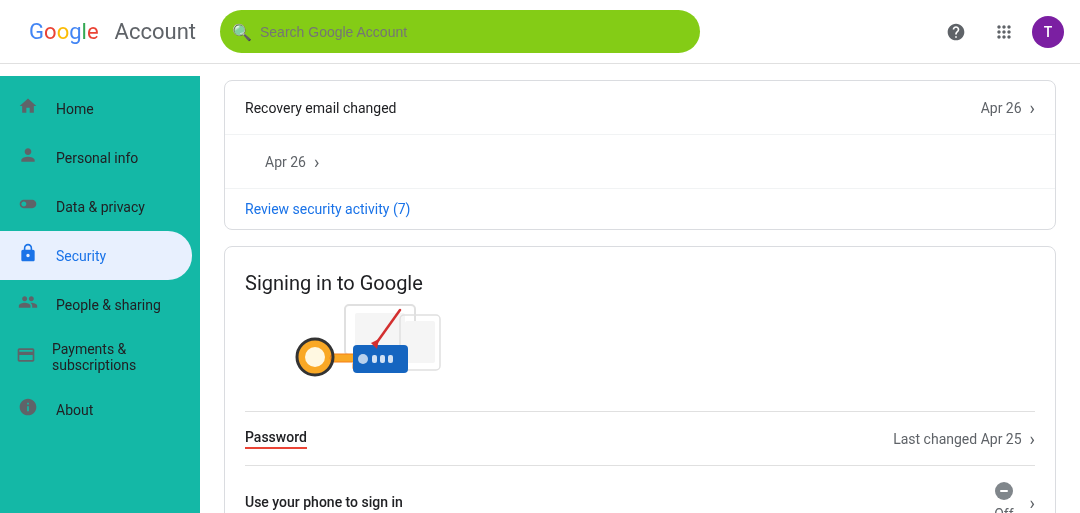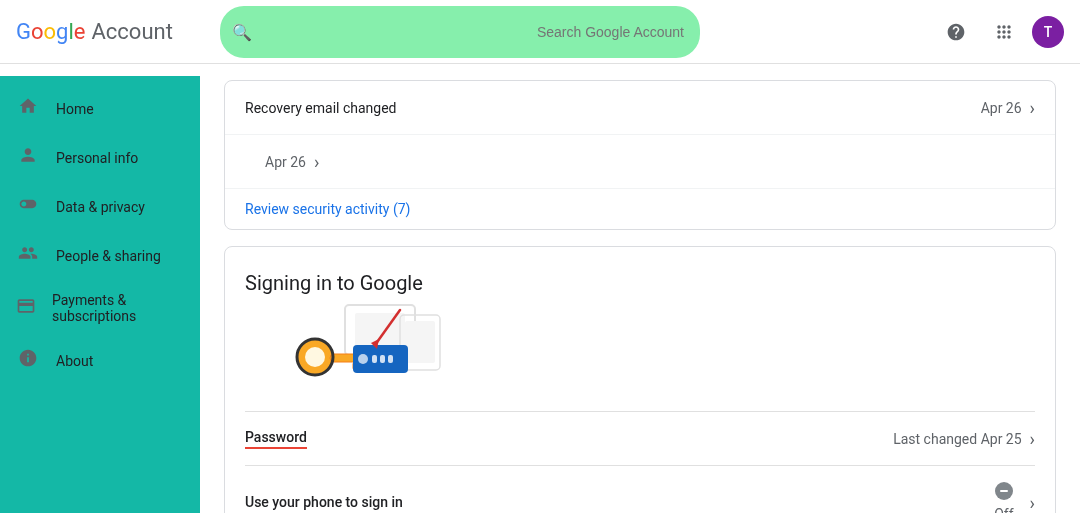--- a/index.html
+++ b/index.html
@@ -13,49 +13,49 @@
       padding: 0 16px;
       border-bottom: 1px solid #e0e0e0;
       position: fixed;
       top: 0; left: 0; right: 0;
       background: #fff;
       z-index: 100;
     }
     .header-logo {
       display: flex;
       align-items: center;
-      gap: 4px;
+      gap: 14px;
       min-width: 180px;
+      justify-content: flex-end;
     }
     .g-blue { color: #4285f4; }
     .g-red { color: #ea4335; }
     .g-yellow { color: #fbbc05; }
     .g-green { color: #34a853; }
     .account-text {
       font-size: 22px;
       color: #5f6368;
       font-weight: 400;
       margin-left: 2px;
     }
     .search-bar {
       flex: 1;
       max-width: 480px;
       margin: 0 24px;
     }
     .search-bar input {
       width: 100%;
-      height: 52px;
+      height: 43px;
       border: none;
-      background: #86efac;
+      background: #84cc16;
       border-radius: 24px;
       padding: 0 16px 0 40px;
       font-size: 14px;
       color: #202124;
       outline: none;
-      text-align: right;
     }
     .search-bar-wrap {
       position: relative;
     }
     .search-icon-hdr {
       position: absolute;
       left: 12px;
       top: 50%;
       transform: translateY(-50%);
       color: #5f6368;
@@ -275,20 +275,28 @@
       <span class="nav-label">Personal info</span>
     </a>
     <a class="nav-item">
       <span class="nav-icon">
         <svg width="20" height="20" viewBox="0 0 24 24" fill="#5f6368">
             <path d="M17 7H7c-2.76 0-5 2.24-5 5s2.24 5 5 5h10c2.76 0 5-2.24 5-5s-2.24-5-5-5zM7 15c-1.66 0-3-1.34-3-3s1.34-3 3-3 3 1.34 3 3-1.34 3-3 3z"></path>
           </svg>
       </span>
       <span class="nav-label">Data &amp; privacy</span>
     </a>
+    <a class="nav-item active">
+      <span class="nav-icon">
+        <svg width="20" height="20" viewBox="0 0 24 24" fill="#1a73e8">
+            <path d="M18 8h-1V6c0-2.76-2.24-5-5-5S7 3.24 7 6v2H6c-1.1 0-2 .9-2 2v10c0 1.1.9 2 2 2h12c1.1 0 2-.9 2-2V10c0-1.1-.9-2-2-2zm-6 9c-1.1 0-2-.9-2-2s.9-2 2-2 2 .9 2 2-.9 2-2 2zm3.1-9H8.9V6c0-1.71 1.39-3.1 3.1-3.1 1.71 0 3.1 1.39 3.1 3.1v2z"></path>
+          </svg>
+      </span>
+      <span class="nav-label">Security</span>
+    </a>
     <a class="nav-item">
       <span class="nav-icon">
         <svg width="20" height="20" viewBox="0 0 24 24" fill="#5f6368">
             <path d="M16 11c1.66 0 2.99-1.34 2.99-3S17.66 5 16 5c-1.66 0-3 1.34-3 3s1.34 3 3 3zm-8 0c1.66 0 2.99-1.34 2.99-3S9.66 5 8 5C6.34 5 5 6.34 5 8s1.34 3 3 3zm0 2c-2.33 0-7 1.17-7 3.5V19h14v-2.5c0-2.33-4.67-3.5-7-3.5zm8 0c-.29 0-.62.02-.97.05 1.16.84 1.97 1.97 1.97 3.45V19h6v-2.5c0-2.33-4.67-3.5-7-3.5z"></path>
           </svg>
       </span>
       <span class="nav-label">People &amp; sharing</span>
     </a>
     <a class="nav-item">
       <span class="nav-icon">

